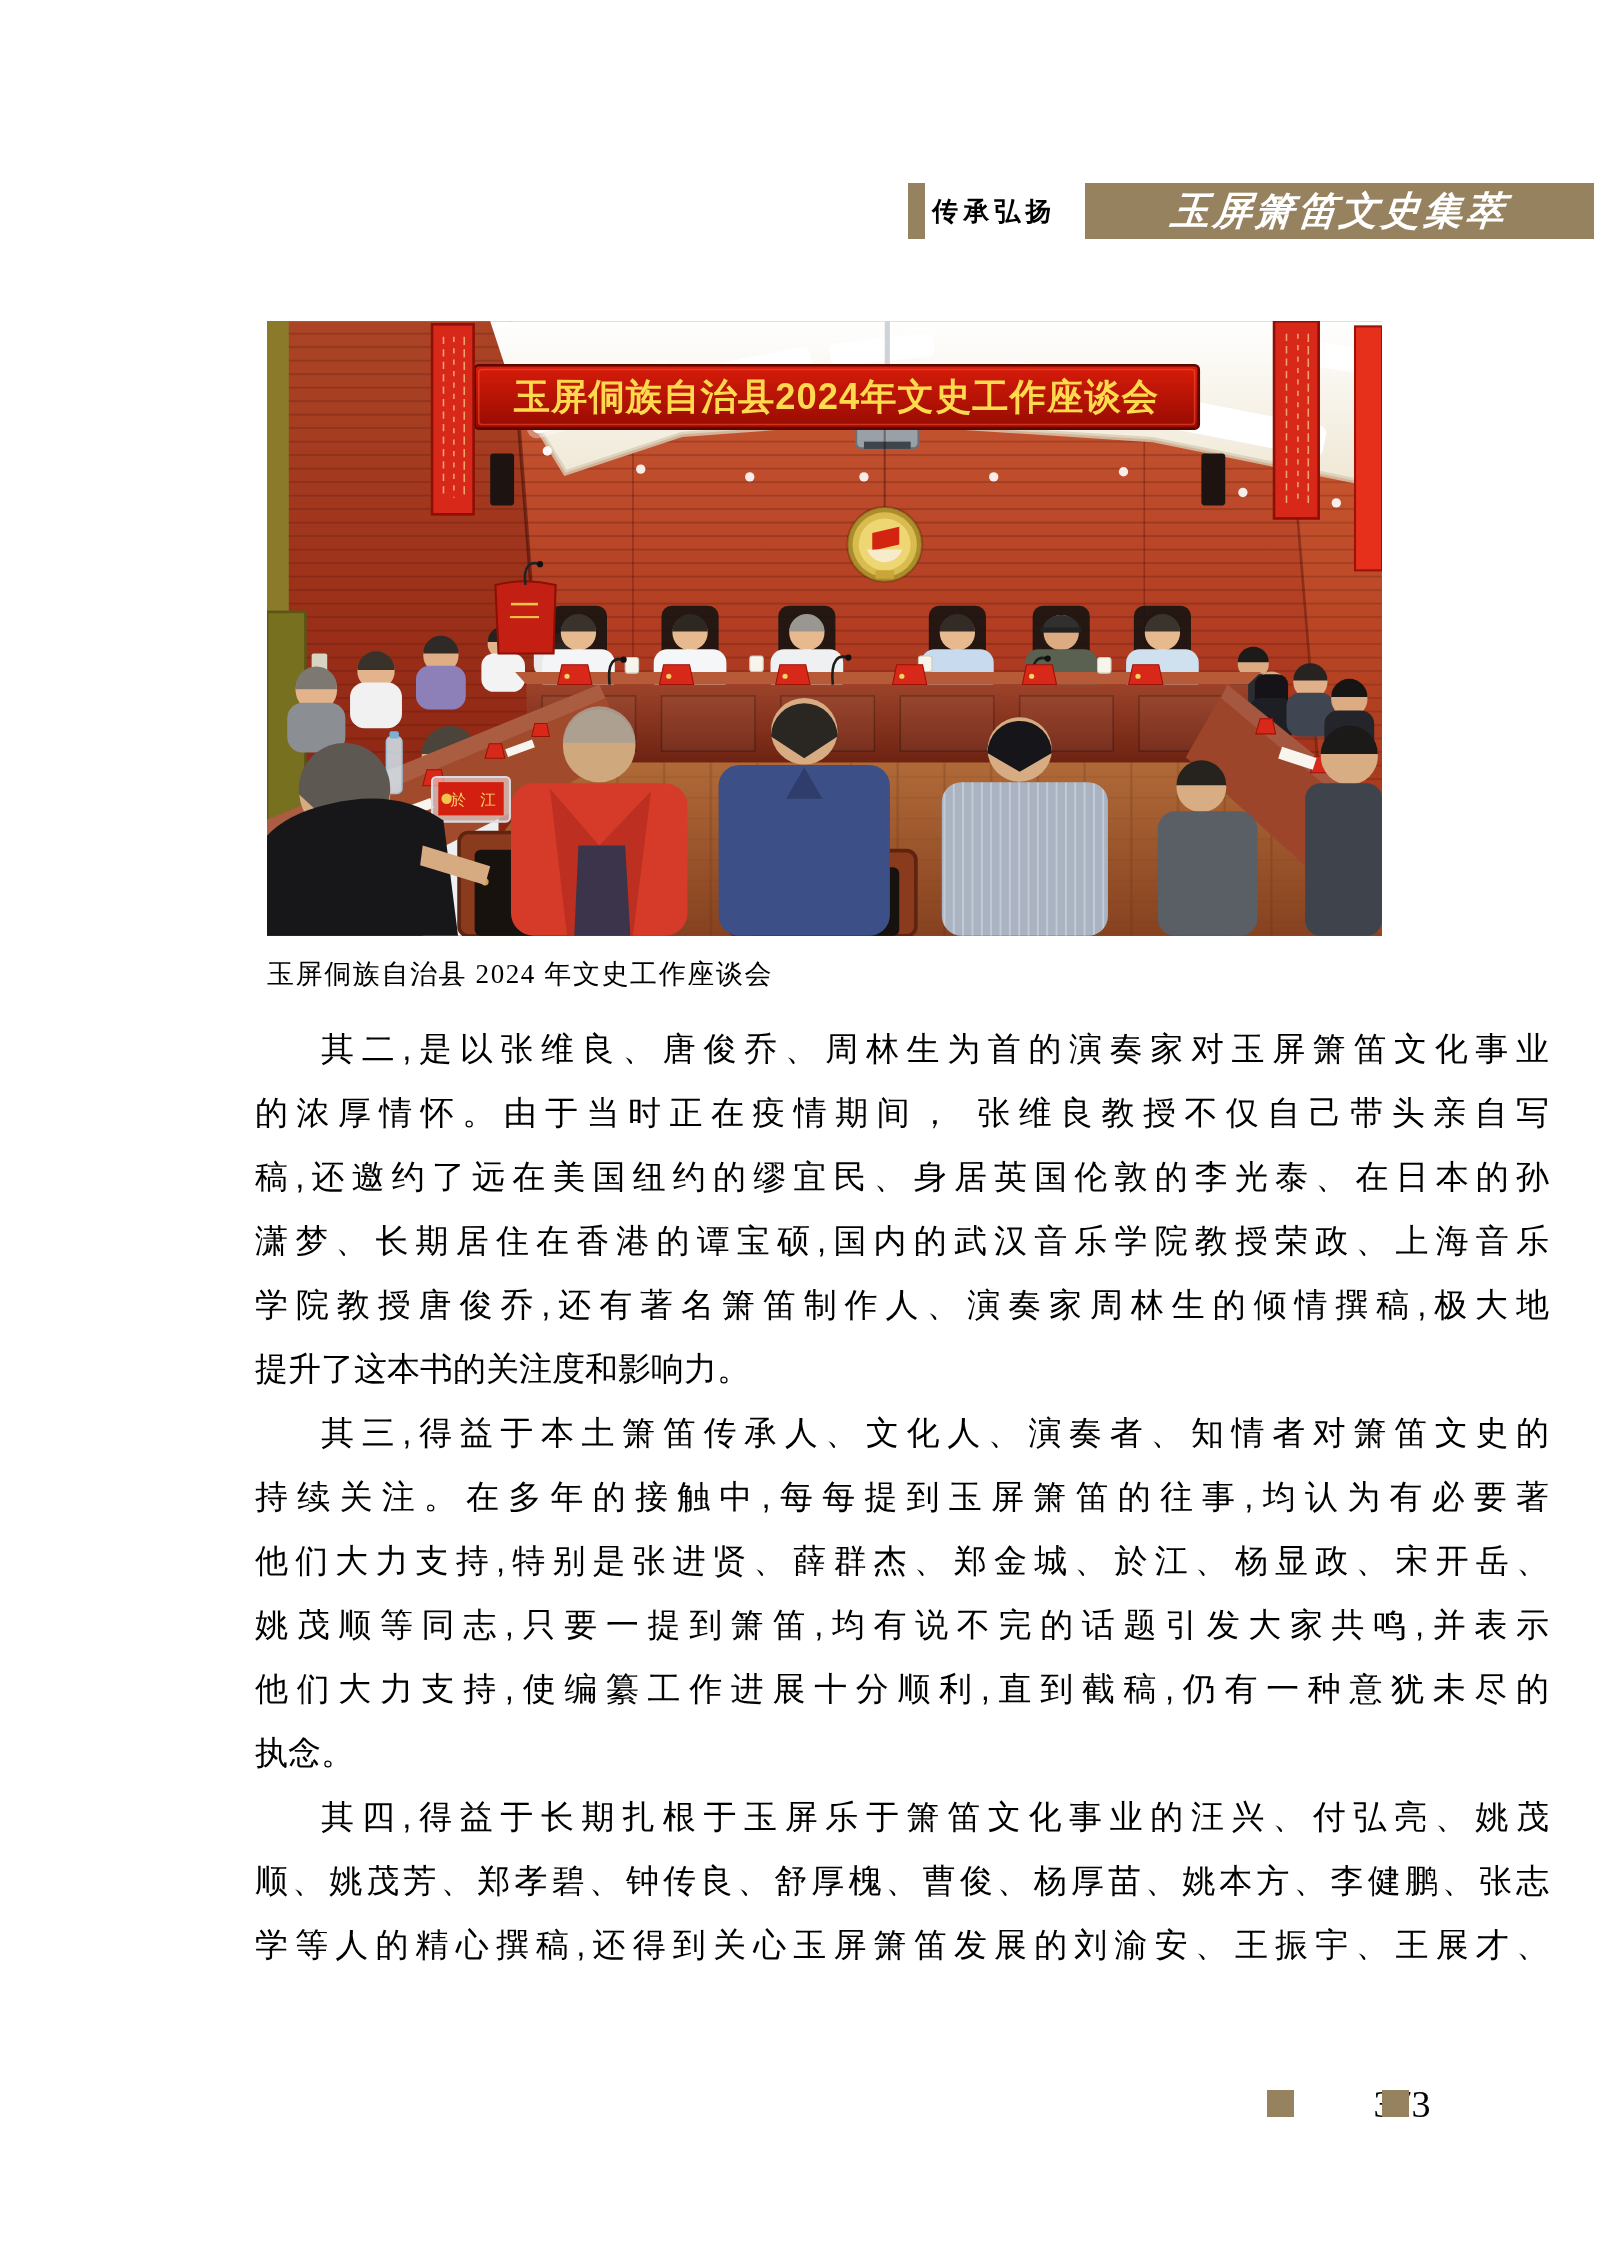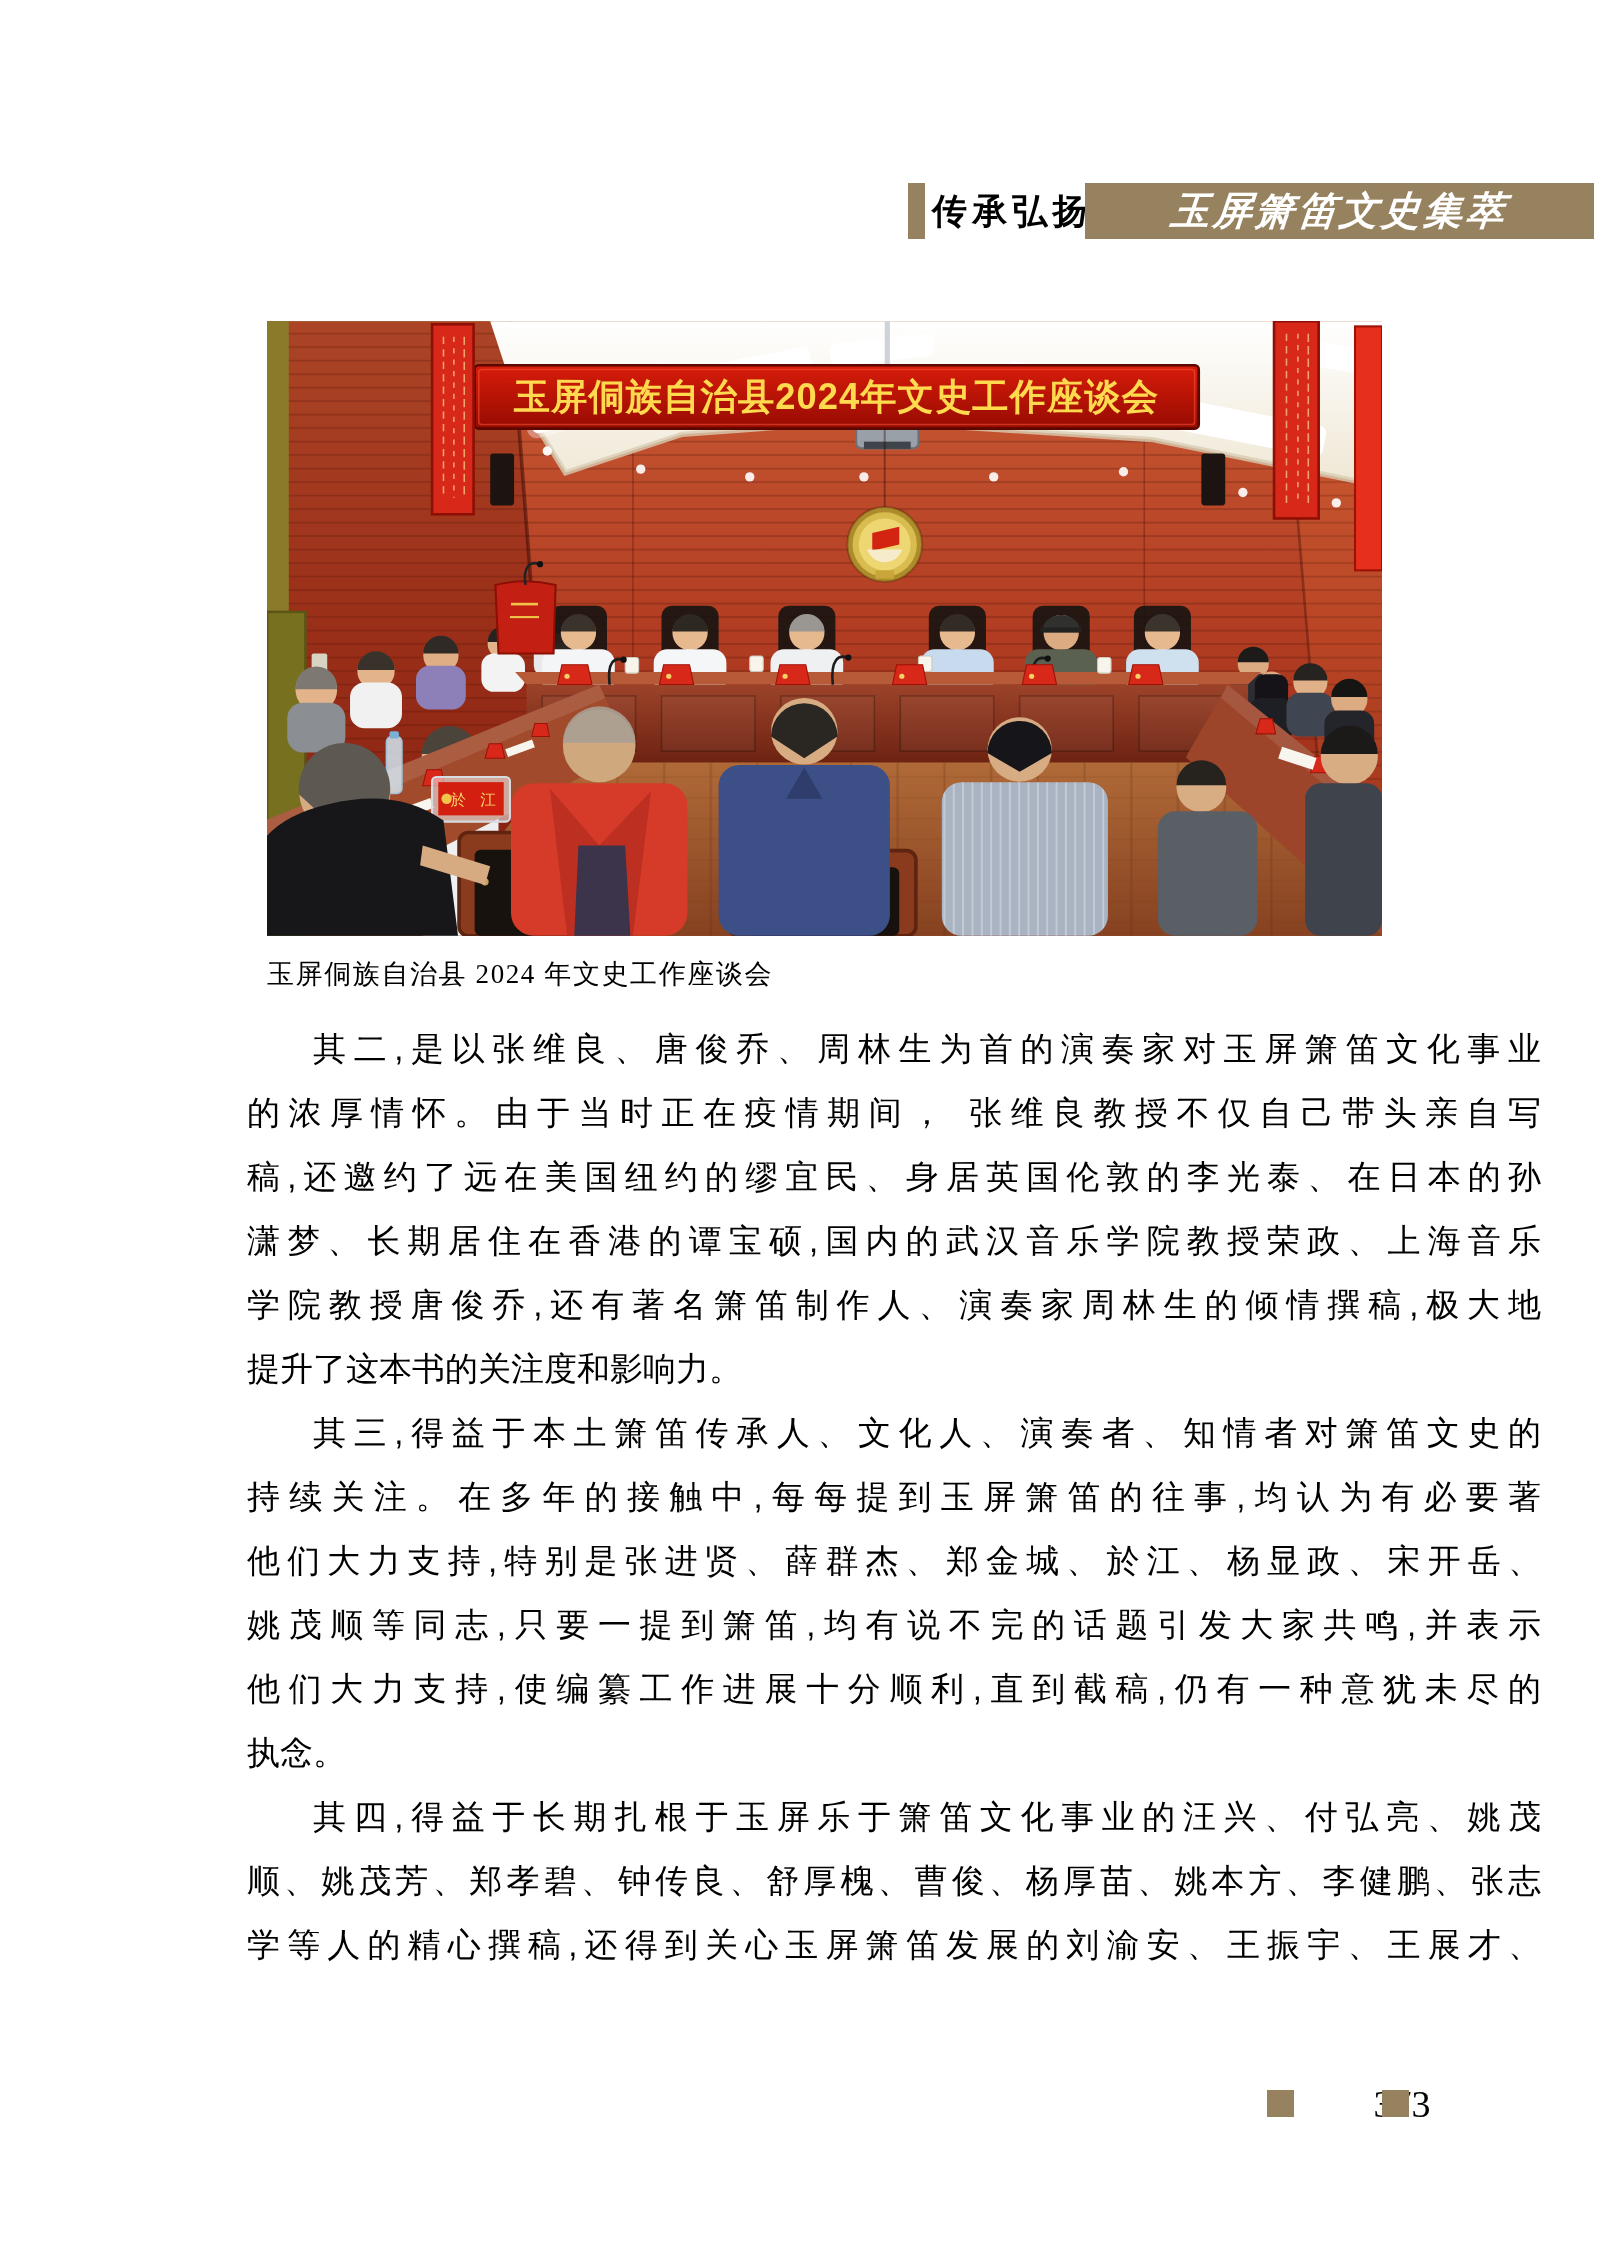--- a/index.html
+++ b/index.html
@@ -3,37 +3,37 @@
 <meta charset="utf-8">
 <style>
   html,body{margin:0;padding:0}
   body{width:1619px;height:2261px;position:relative;background:#ffffff;
        font-family:"Liberation Sans",sans-serif;color:#000;overflow:hidden}
   .abs{position:absolute}
 
   
   #hdr-bar{left:908px;top:183px;width:17px;height:56px;background:#97825f}
   #hdr-title{left:932px;top:183px;height:56px;display:flex;align-items:center;
-             font-family:"Liberation Serif",serif;font-weight:bold;font-size:35px;
+             font-family:"Liberation Serif",serif;font-weight:bold;font-size:26px;
              letter-spacing:5.2px;white-space:nowrap}
   #hdr-band{left:1085px;top:183px;width:509px;height:56px;background:#97825f;
             display:flex;align-items:center;justify-content:center;overflow:hidden}
   #hdr-band .callig{font-family:"Liberation Serif",serif;font-style:italic;font-weight:bold;
             font-size:39px;color:#ffffff;letter-spacing:3.1px;transform:skewX(-5deg);white-space:nowrap}
 
   
   #photo{left:267px;top:321px;width:1115px;height:615px;overflow:hidden;background:#86efac}
   #photo svg{display:block}
 
   
   #caption{left:267px;top:956px;width:1115px;text-align:left;
            font-family:"Liberation Serif",serif;font-size:27px;letter-spacing:1.6px;white-space:nowrap}
 
   
-  #bodyblk{left:247px;top:1017px;width:1294px;font-size:33px}
+  #bodyblk{left:255px;top:1017px;width:1294px;font-size:33px}
   .para{width:100%}
   .bodyline{height:64px;line-height:64px;text-align:justify;text-align-last:justify;overflow:hidden}
   .bodyline.first{text-indent:2em}
   .bodyline.lastline{text-align-last:left}
 
   
   .pg-sq{width:27px;height:27px;background:#97825f}
   #pg-sq1{left:1267px;top:2090px}
   #pg-sq2{left:1382px;top:2090px}
   #pg-num{left:1358px;top:2082px;width:88px;text-align:center;

